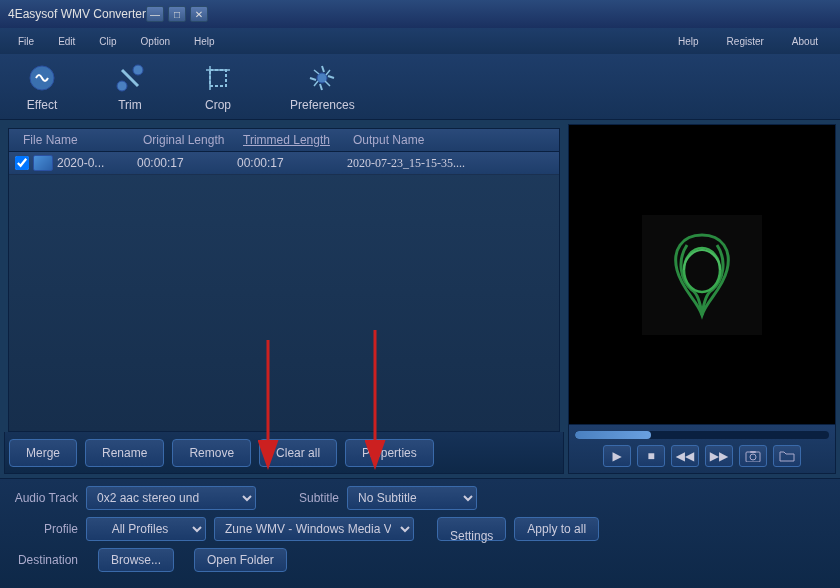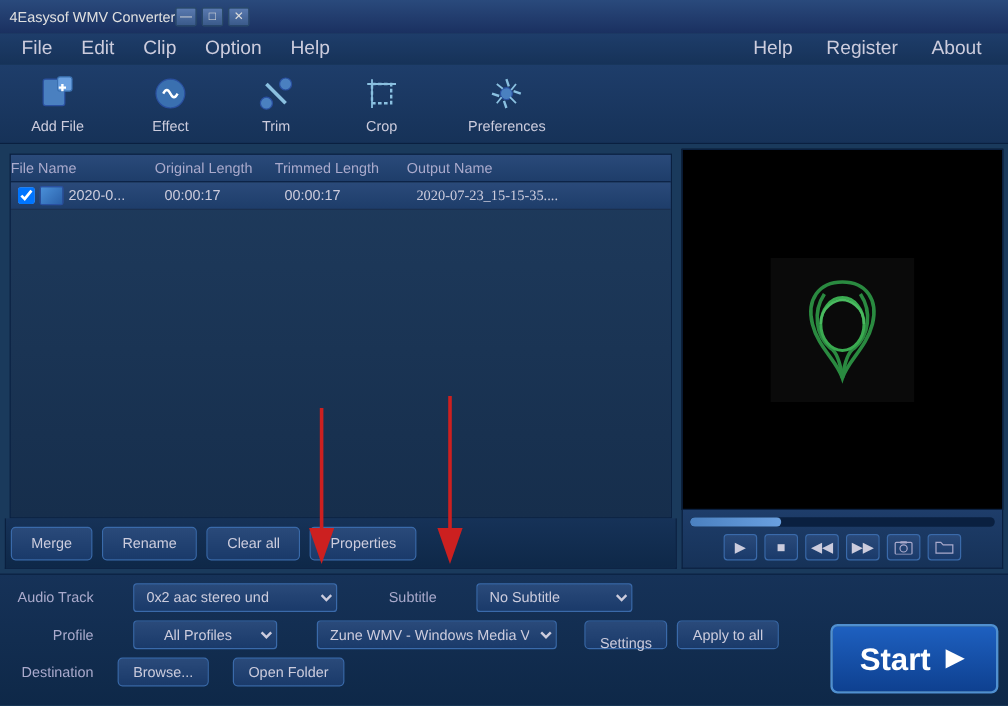--- a/index.html
+++ b/index.html
@@ -54,21 +54,21 @@
     }
     #menu-right {
       display: flex;
       gap: 8px;
       padding-right: 4px;
     }
     .menu-item {
       padding: 3px 10px;
       color: #ccd;
       cursor: pointer;
-      font-size: 16px;
+      font-size: 10px;
       border-radius: 2px;
     }
     
     #toolbar {
       background: linear-gradient(to bottom, #1e3d6a, #163258);
       height: 66px;
       display: flex;
       align-items: center;
       padding: 0 8px;
       gap: 20px;
@@ -232,21 +232,20 @@
     }
     .bottom-select {
       background: linear-gradient(to bottom, #2a4a7a, #1a3a6a);
       border: 1px solid #3a6aaa;
       border-radius: 3px;
       color: #ccd;
       padding: 3px 6px;
       font-size: 12px;
       height: 24px;
       cursor: pointer;
-      margin-left: 25px;
     }
     .dest-input {
       background: linear-gradient(to bottom, #1a3a6a, #0e2848);
       border: 1px solid #3a6aaa;
       border-radius: 3px;
       color: #ccd;
       padding: 3px 6px;
       font-size: 12px;
       height: 24px;
       flex: 1;
@@ -300,31 +299,20 @@
     <div class="menu-item">Help</div>
     <div class="menu-item">Register</div>
     <div class="menu-item">About</div>
   </div>
 </div>
 
 <div id="toolbar">
   <div class="toolbar-btn">
     <div class="toolbar-icon">
       <svg width="32" height="32" viewBox="0 0 32 32">
-        <rect x="4" y="4" width="18" height="22" rx="2" fill="#4a80c0" stroke="#2a50a0" stroke-width="1"></rect>
-        <rect x="16" y="2" width="12" height="12" rx="2" fill="#6aa0e0" stroke="#3a70b0" stroke-width="1"></rect>
-        <line x1="20" y1="8" x2="20" y2="14" stroke="#fff" stroke-width="2"></line>
-        <line x1="17" y1="11" x2="23" y2="11" stroke="#fff" stroke-width="2"></line>
-      </svg>
-    </div>
-    <span>Add File</span>
-  </div>
-  <div class="toolbar-btn">
-    <div class="toolbar-icon">
-      <svg width="32" height="32" viewBox="0 0 32 32">
         <circle cx="16" cy="16" r="12" fill="#3a70b0" stroke="#2a50a0" stroke-width="1"></circle>
         <path d="M10 16 Q13 10 16 16 Q19 22 22 16" stroke="#fff" stroke-width="2" fill="none"></path>
       </svg>
     </div>
     <span>Effect</span>
   </div>
   <div class="toolbar-btn">
     <div class="toolbar-icon">
       <svg width="32" height="32" viewBox="0 0 32 32">
         <line x1="8" y1="8" x2="24" y2="24" stroke="#8ac0e0" stroke-width="3"></line>
@@ -353,40 +341,41 @@
       </svg>
     </div>
     <span>Preferences</span>
   </div>
 </div>
 
 <div style="display:flex; height:358px; position:relative;">
 
   <div style="flex:1; display:flex; flex-direction:column; margin:4px 4px 4px 4px;">
     <div id="file-area" style="flex:1; background: linear-gradient(to bottom,#1e3d6a,#163258); border:1px solid #0a2040; overflow:hidden; display:flex; flex-direction:column;">
-      <div id="file-table-header" style="background:linear-gradient(to bottom,#2a4a7a,#1e3d6a); display:flex; padding:4px 0; border-bottom:1px solid #0a2040; font-size:12px; color:#aac;">
+      <div id="file-table-header" style="background:linear-gradient(to bottom,#2a4a7a,#1e3d6a); display:flex; padding:4px 14px; border-bottom:1px solid #0a2040; font-size:12px; color:#aac;">
         <span style="width:120px;">File Name</span>
         <span style="width:100px;">Original Length</span>
-        <span style="width:110px;">Trimmed Length</span>
+        <span style="width:110px;text-decoration:underline;">Trimmed Length</span>
         <span style="flex:1;">Output Name</span>
       </div>
       <div id="file-table-body" style="flex:1; overflow:auto; background:linear-gradient(to bottom,#1e3a5c,#162e4c);">
         <div class="file-row" style="display:flex; align-items:center; padding:3px 6px; background:linear-gradient(to bottom,#2a4a7a,#1e3d6a); color:#ccd;">
           <input type="checkbox" checked="" class="file-row-checkbox" style="margin-right: 4px; width: 14px; height: 14px;">
           <div class="file-icon" style="width:20px;height:16px;background:linear-gradient(135deg,#4a90d9,#2a60a9);border:1px solid #2a50a0;margin-right:4px;border-radius:2px;"></div>
           <span style="width:80px;">2020-0...</span>
           <span style="width:100px;">00:00:17</span>
           <span style="width:110px;">00:00:17</span>
           <span style="flex:1;font-family:Liberation Serif, serif;">2020-07-23_15-15-35....</span>
         </div>
       </div>
     </div>
     <div id="button-row" style="height:42px; display:flex; align-items:center; padding:0 4px; gap:8px; background:linear-gradient(to bottom,#163258,#0e2848); border:1px solid #0a2040; border-top:none;">
       <button class="action-btn">Merge</button>
       <button class="action-btn">Rename</button>
+      <button class="action-btn">Remove</button>
       <button class="action-btn">Clear all</button>
       <button class="action-btn">Properties</button>
     </div>
   </div>
 
   <div id="preview-area" style="width:268px; display:flex; flex-direction:column; margin:4px 4px 4px 0;">
     <div id="preview-video" style="background:#000; flex:1; display:flex; align-items:center; justify-content:center; border:1px solid #0a2040; position:relative; overflow:hidden;">
 
       <svg class="logo-svg" viewBox="0 0 120 120">
         <rect width="120" height="120" fill="#0a0a0a"></rect>
@@ -464,19 +453,13 @@
     <button class="action-btn" style="padding:11px 12px; height:24px;margin-left:15px;">Settings</button>
     <button class="action-btn" style="padding:3px 12px; height:24px;">Apply to all</button>
   </div>
 
   <div class="bottom-row" style="display:flex; align-items:center; gap:20px; height:26px;">
     <span class="row-label">Destination</span>
     <button class="action-btn" style="padding:3px 12px; height:24px;">Browse...</button>
     <button class="action-btn" style="padding:3px 12px; height:24px;">Open Folder</button>
   </div>
 
-  <div id="start-btn">
-    <span style="font-size:26px; font-weight:bold; color:#fff;">Start</span>
-    <svg width="24" height="24" viewBox="0 0 24 24">
-      <polygon points="4,4 20,12 4,20" fill="#fff"></polygon>
-    </svg>
-  </div>
 </div>
 
 </body></html>

